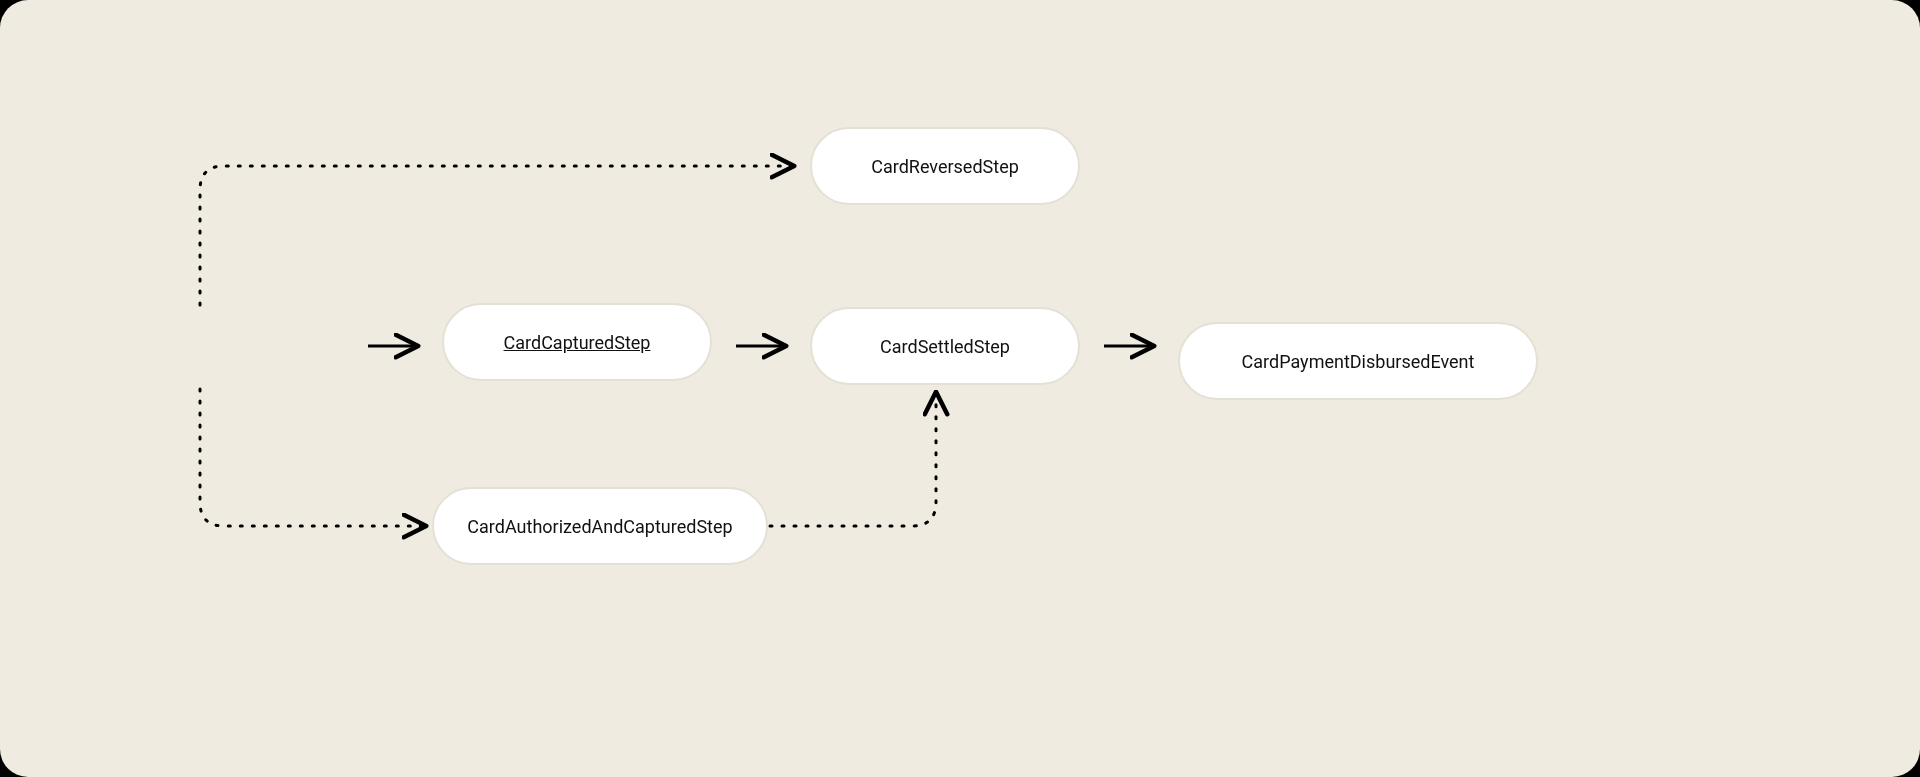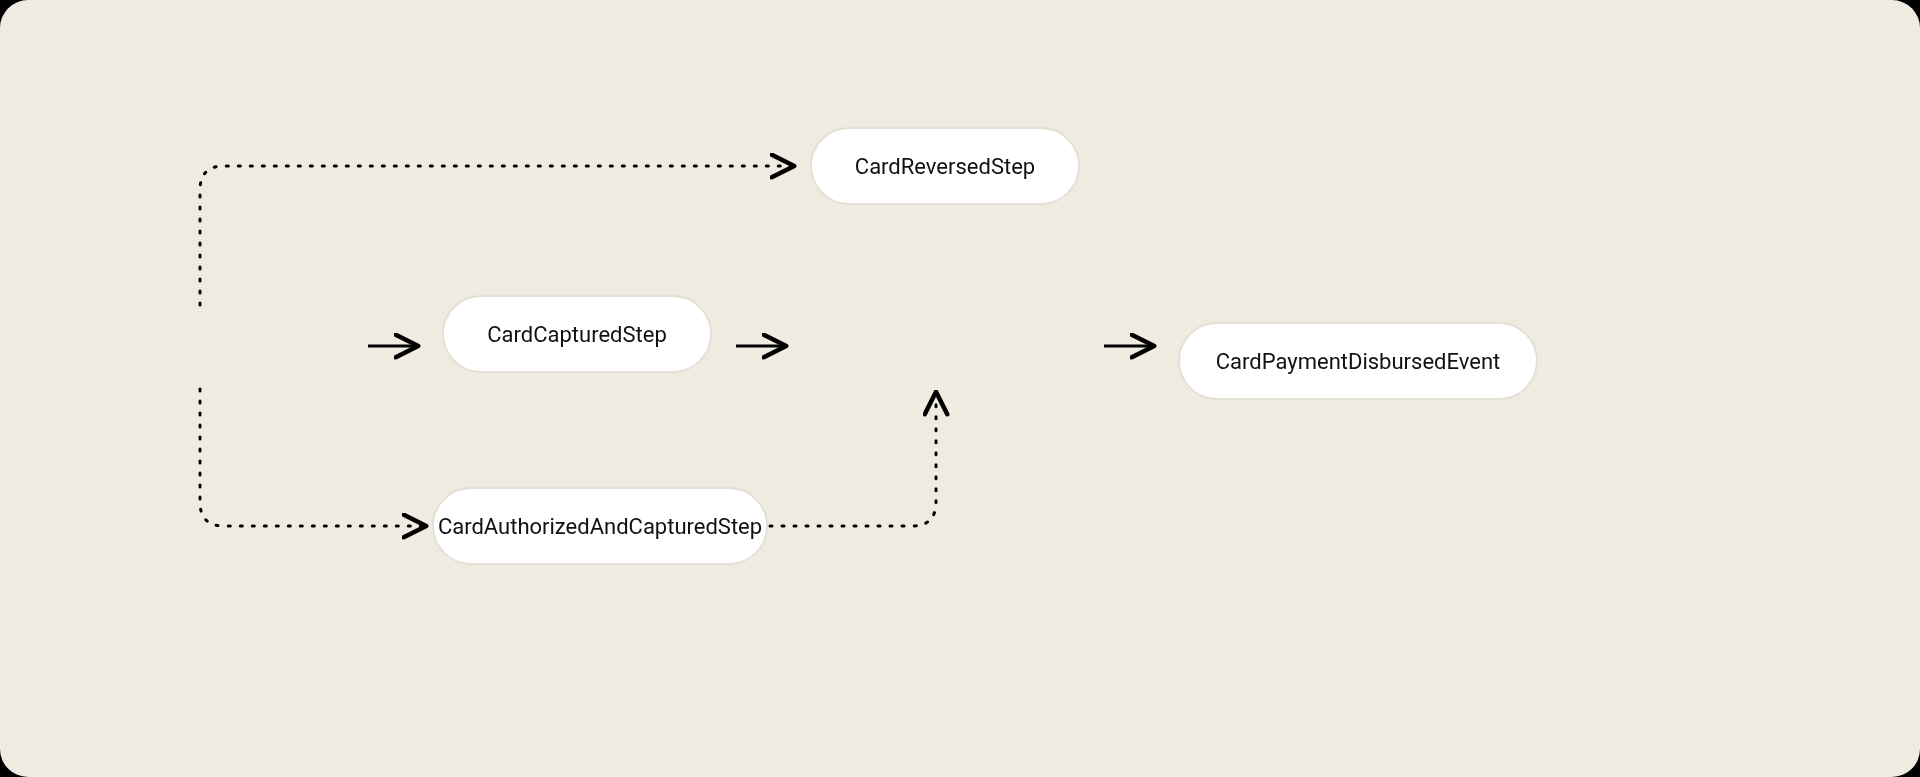--- a/index.html
+++ b/index.html
@@ -19,21 +19,21 @@
     overflow: hidden;
   }
   .node {
     position: absolute;
     background: #ffffff;
     border: 2px solid #e4e0d5;
     border-radius: 999px;
     display: flex;
     align-items: center;
     justify-content: center;
-    font-size: 22px;
+    font-size: 18px;
     color: #111;
     padding: 0 36px;
     height: 78px;
     box-sizing: border-box;
     white-space: nowrap;
   }
   svg.connectors {
     position: absolute;
     left: 0;
     top: 0;
@@ -62,22 +62,23 @@
     <line x1="1104" y1="346" x2="1152" y2="346" stroke="#000" stroke-width="3" marker-end="url(#arrow-solid)"></line>
 
     <path d="M 200 305 L 200 190 Q 200 166 224 166 L 792 166" fill="none" stroke="#000" stroke-width="3" stroke-dasharray="2 10" stroke-linecap="round" marker-end="url(#arrow-dotted)"></path>
 
     <path d="M 200 389 L 200 502 Q 200 526 224 526 L 424 526" fill="none" stroke="#000" stroke-width="3" stroke-dasharray="2 10" stroke-linecap="round" marker-end="url(#arrow-dotted)"></path>
 
     <path d="M 770 526 L 912 526 Q 936 526 936 502 L 936 394" fill="none" stroke="#000" stroke-width="3" stroke-dasharray="2 10" stroke-linecap="round" marker-end="url(#arrow-dotted)"></path>
   </svg>
 
 
-  <div class="node" style="left:442px; top:295px; width:270px;">CardCapturedStep</div>
+  <div class="node" style="left:442px; top:303px; width:270px;text-decoration:underline;">CardCapturedStep</div>
 
+  <div class="node" style="left:810px; top:307px; width:270px;">CardSettledStep</div>
 
   <div class="node" style="left:1178px; top:322px; width:360px;">CardPaymentDisbursedEvent</div>
 
   <div class="node" style="left:810px; top:127px; width:270px;">CardReversedStep</div>
 
   <div class="node" style="left:432px; top:487px; width:336px; padding:0 24px;text-align:center;">CardAuthorizedAndCapturedStep</div>
 
 </div>
 
 </body></html>

